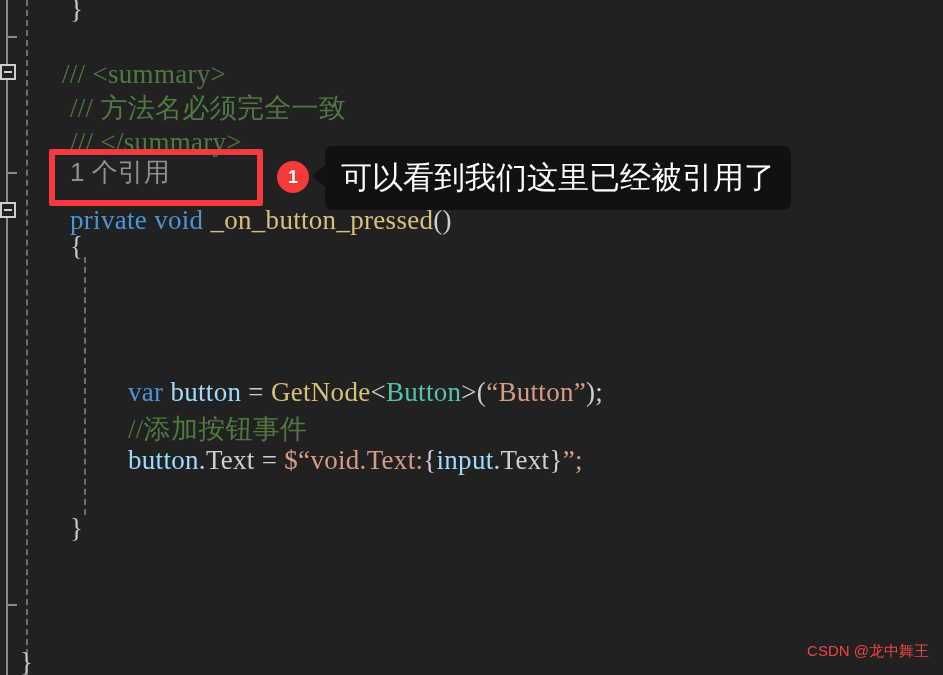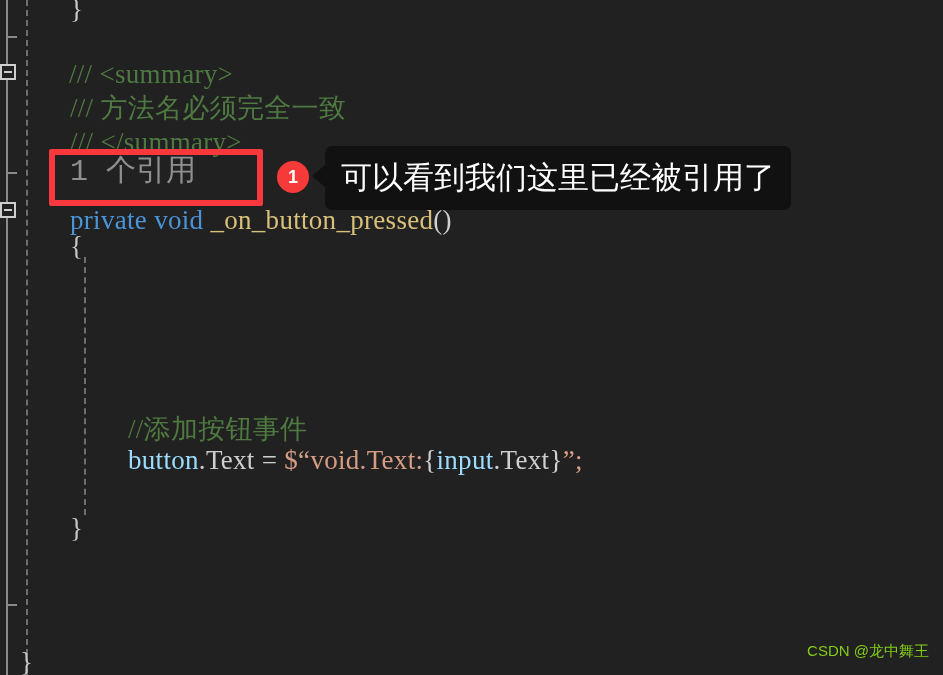--- a/index.html
+++ b/index.html
@@ -82,24 +82,24 @@
   .meth     { color: #d8c07a; }
   .str      { color: #d69d85; }
   .punc     { color: #cfcfcf; }
   .brace    { color: #c7c7c7; }
   .varname  { color: #9cdcfe; }
 
   
   .codelens {
     position: absolute;
     color: #8f8f8f;
-    font-size: 30px;
+    font-size: 26px;
     line-height: 34px;
     white-space: pre;
-    font-family: Liberation Mono, monospace;
+    font-family: Liberation Sans, sans-serif;
   }
 
   
   .red-box {
     position: absolute;
     border: 6px solid #f8383c;
     box-sizing: border-box;
     border-radius: 2px;
   }
 
@@ -141,21 +141,21 @@
     border-bottom: 11px solid transparent;
     border-right: 13px solid #111111;
     z-index: 5;
   }
 
   
   .watermark {
     position: absolute;
     right: 14px;
     bottom: 14px;
-    color: #84cc16;
+    color: #ef4444;
     font-family: "Liberation Sans", "DejaVu Sans", sans-serif;
     font-size: 15px;
     white-space: nowrap;
   }
 </style>
 </head>
 <body>
 
 <div id="screen">
 
@@ -165,25 +165,26 @@
   <div class="fold-tick" style="top:604px;"></div>
   <div class="fold-box" style="top:64px;"></div>
   <div class="fold-box" style="top:202px;"></div>
 
   <div class="indent-guide" style="left:26px; top:0px;   height:675px;"></div>
   <div class="indent-guide" style="left:84px; top:257px; height:258px;"></div>
 
   <div class="code" id="code-surface">
       <div class="line" style="left: 70px; top: -8px;"><span class="brace">}</span></div>
       <div class="line" style="left: 70px; top: 26px;"></div>
-      <div class="line" style="left: 69px; top: 57px;"><span class="cmt-doc">/// &lt;summary&gt;</span></div>
+      <div class="line" style="left: 62px; top: 57px;"><span class="cmt-doc">/// &lt;summary&gt;</span></div>
       <div class="line" style="left: 70px; top: 125px;"><span class="cmt-doc">/// &lt;/summary&gt;</span></div>
       <div class="line" style="left: 70px; top: 91px;"><span class="cmt-doc">/// 方法名必须完全一致</span></div>
       <div class="line" style="left: 70px; top: 195px; margin-top: 8px;"><span class="kw">private</span><span class="punc"> </span><span class="kw">void</span><span class="punc"> </span><span class="meth">_on_button_pressed</span><span class="punc">()</span></div>
       <div class="line" style="left: 70px; top: 229px;"><span class="brace">{</span></div>
+      <div class="line" style="left: 128px; top: 375px;"><span class="kw">var</span><span class="punc"> </span><span class="varname">button</span><span class="punc"> = </span><span class="meth">GetNode</span><span class="punc">&lt;</span><span class="type">Button</span><span class="punc">&gt;(</span><span class="str">“Button”</span><span class="punc">);</span></div>
       <div class="line" style="left: 128px; top: 412px;"><span class="cmt">//添加按钮事件</span></div>
       <div class="line" style="left: 128px; top: 443px;"><span class="varname">button</span><span class="punc">.</span><span class="id">Text</span><span class="punc"> = </span><span class="str">$“void.Text:</span><span class="punc">{</span><span class="varname">input</span><span class="punc">.</span><span class="id">Text</span><span class="punc">}</span><span class="str">”;</span></div>
       <div class="line" style="left: 70px; top: 477px;"></div>
       <div class="line" style="left: 70px; top: 511px;"><span class="brace">}</span></div>
       <div class="line brace" style="left: 20px; top: 645px;">}</div>
     </div>
 
   <div class="codelens" id="codelens" style="left:70px; top:155px;">1 个引用</div>
 
   <div class="red-box" id="red-box" style="left: 49px; top: 149px; width: 214px; height: 57px; border-color: rgb(248, 56, 60);"></div>

